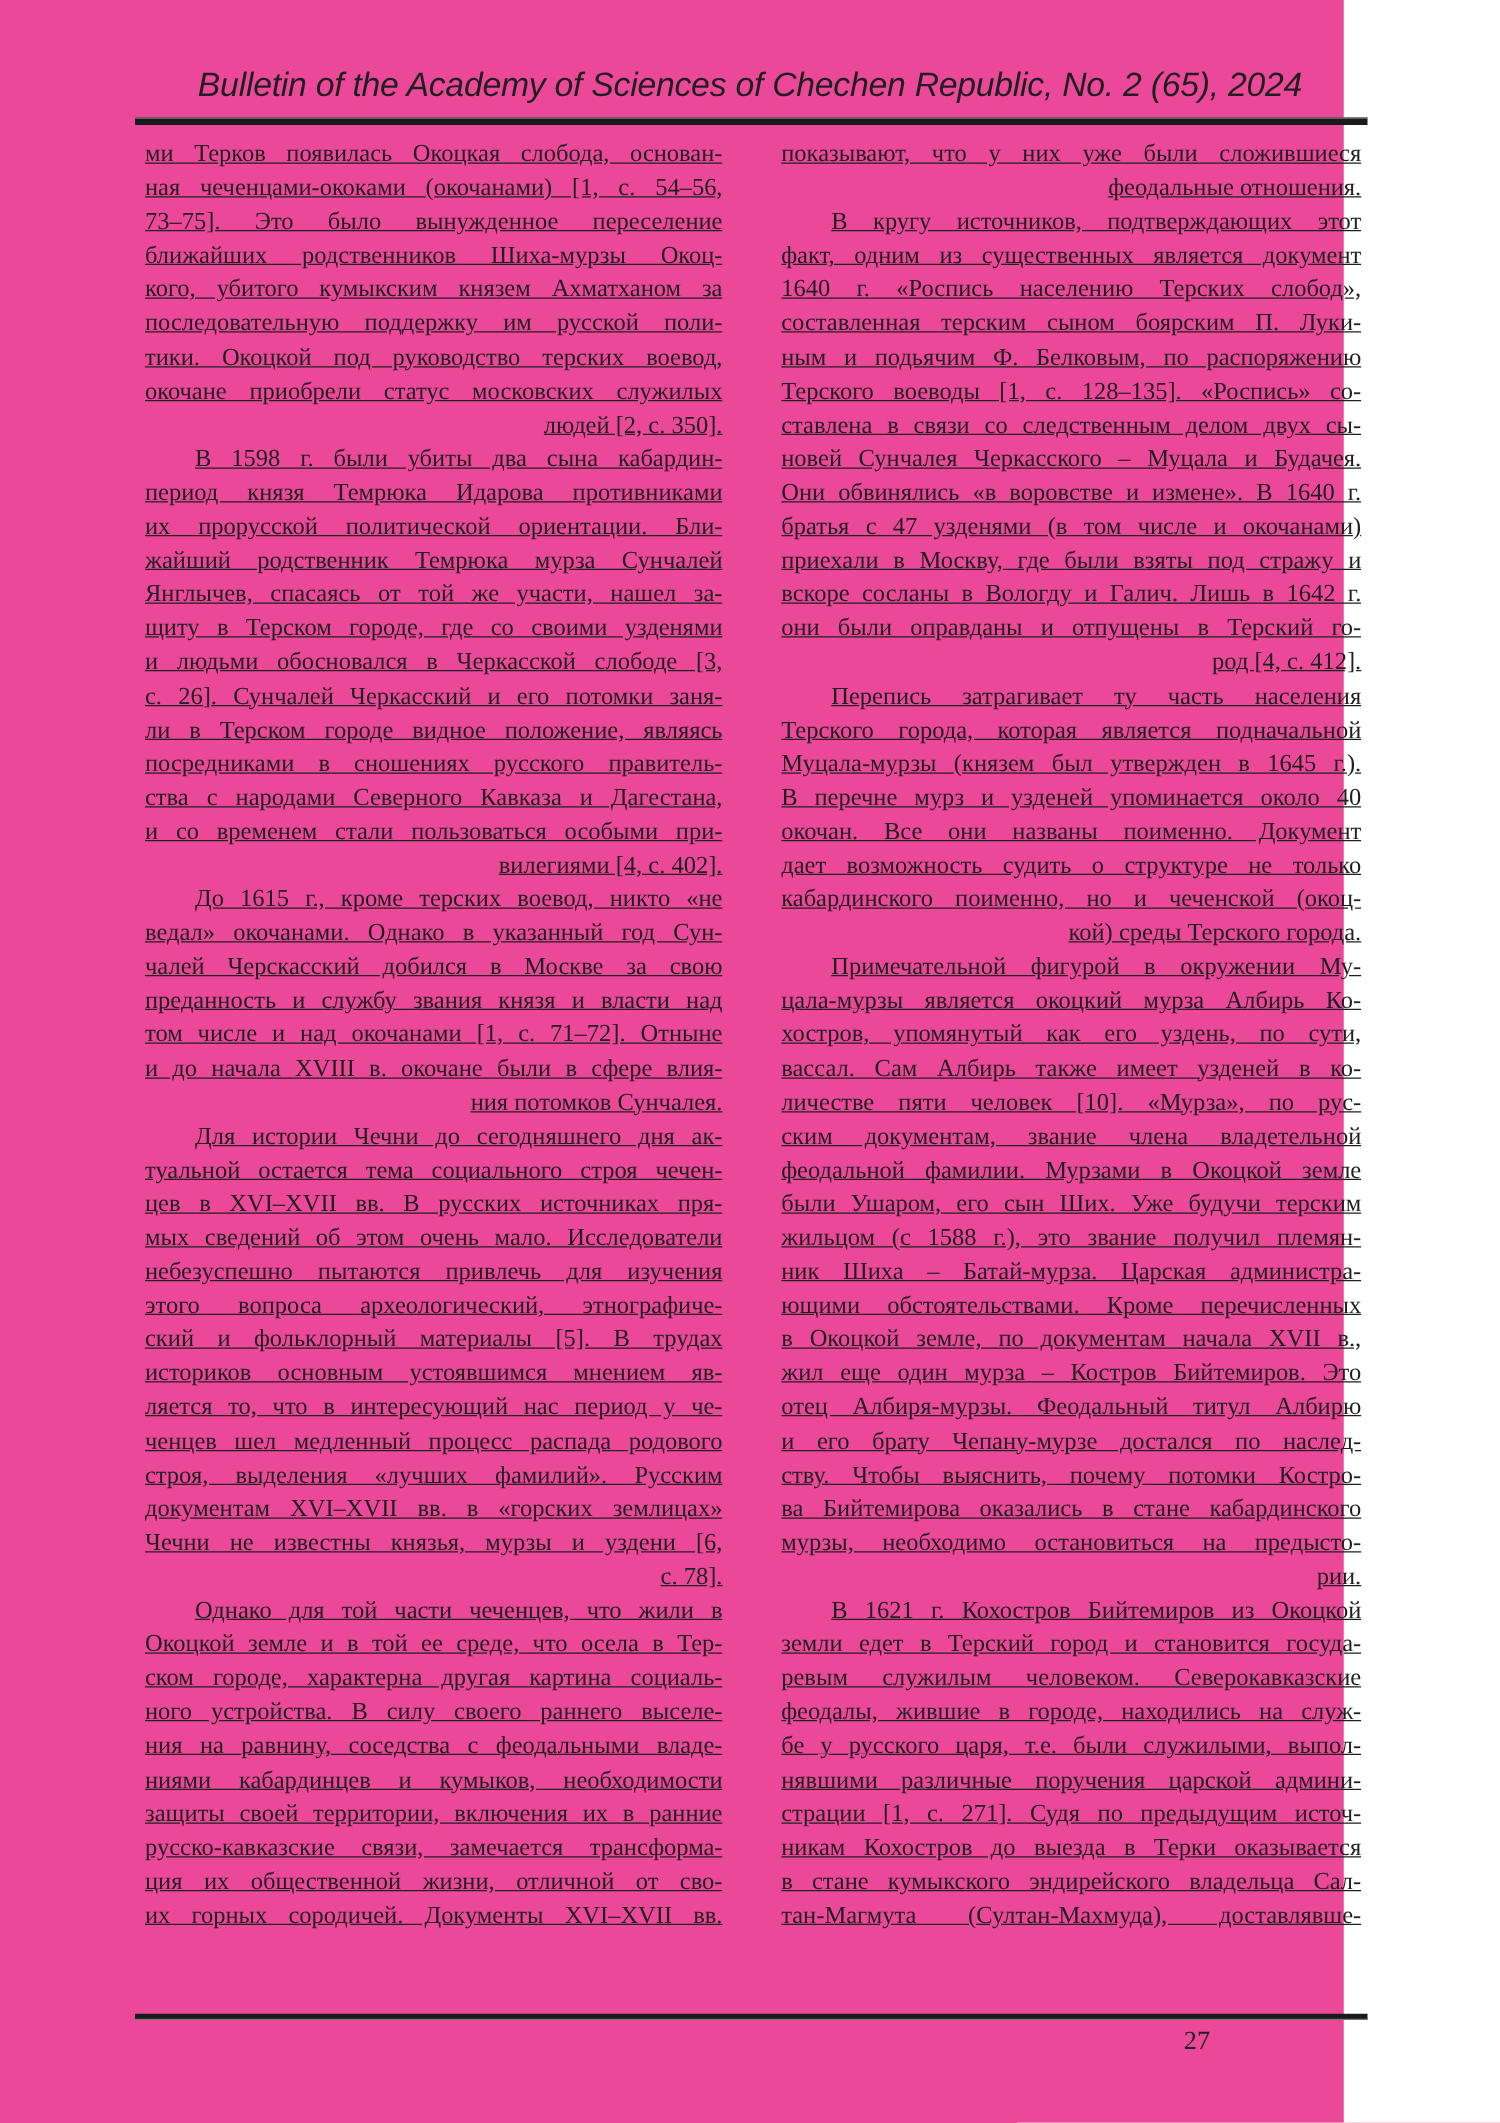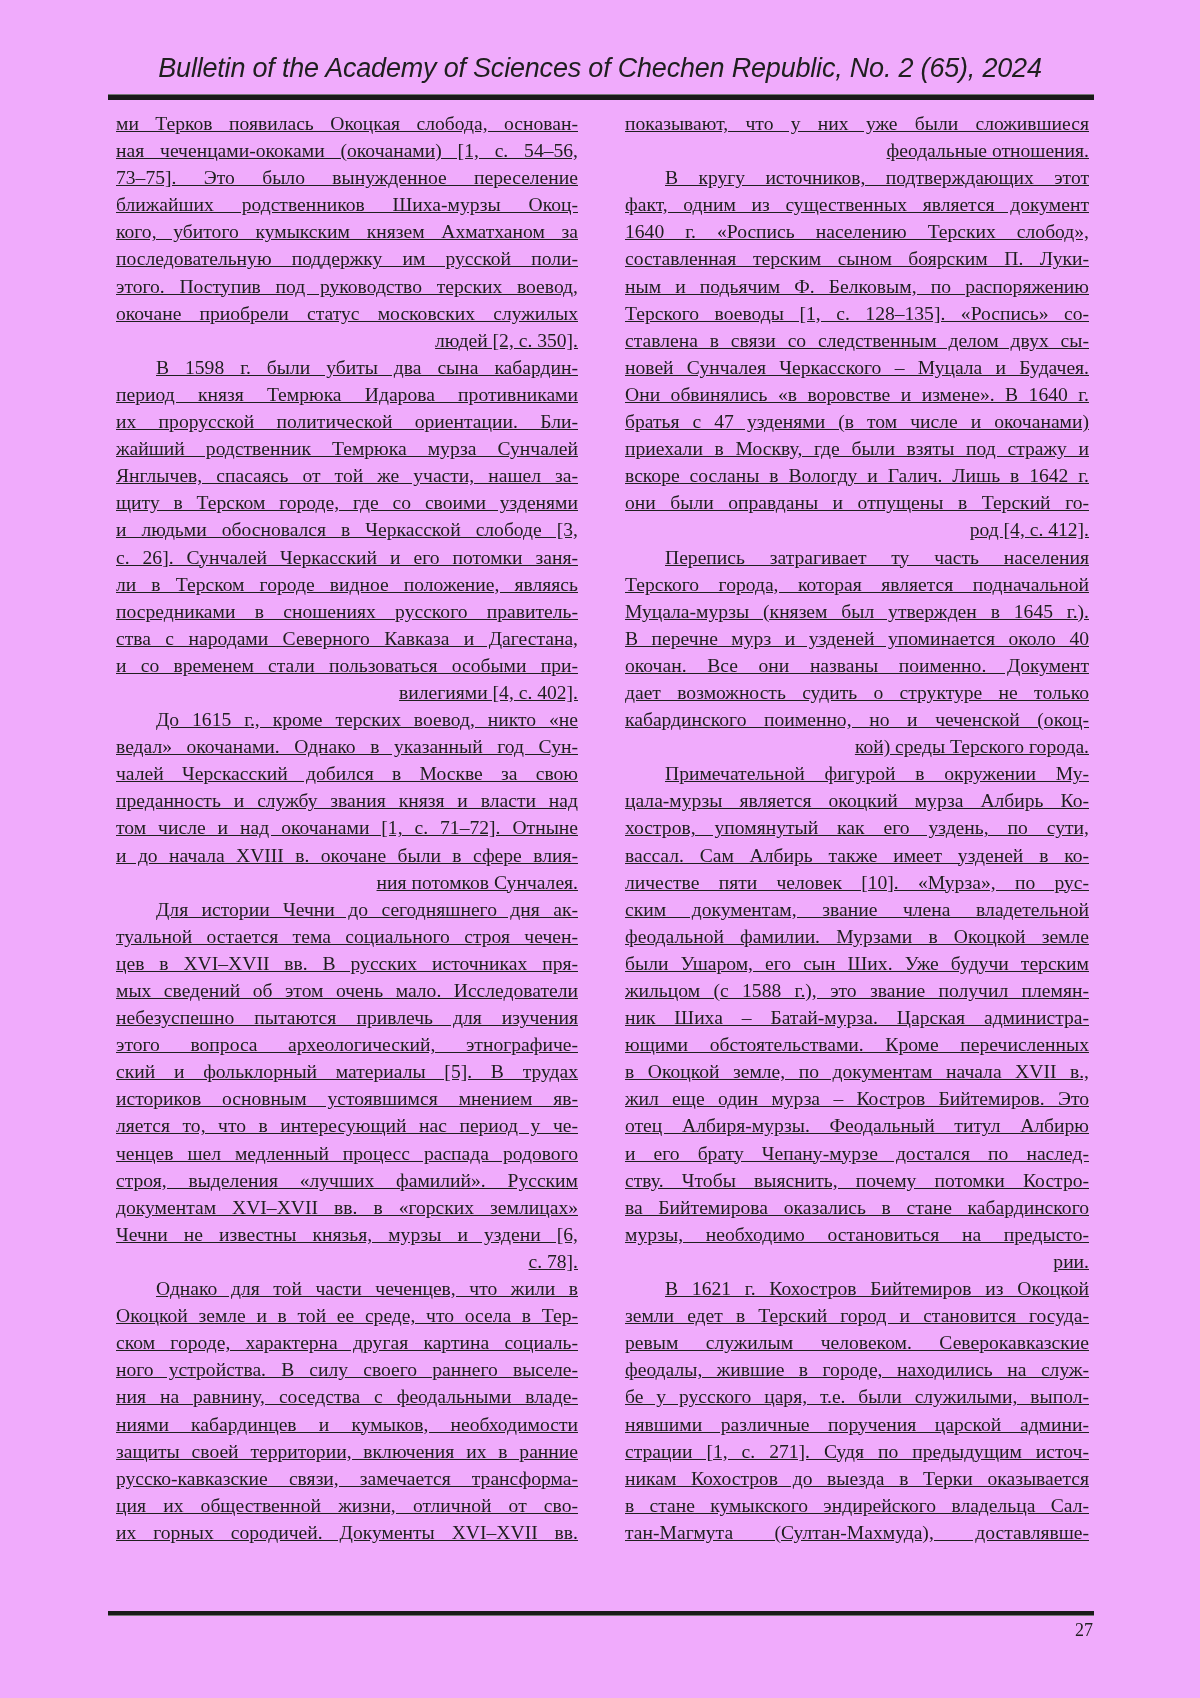--- a/index.html
+++ b/index.html
@@ -1,51 +1,51 @@
 <!DOCTYPE html>
 <html><head>
 <meta charset="utf-8">
 <style>
   html, body { margin: 0; padding: 0; background: #ffffff; }
   body { width: 1200px; height: 1698px; position: relative; overflow: hidden; color: #1f1f1f; }
-  .page { position: absolute; left: 0; top: 0; width: 1200px; height: 1698px; background: #f0abfc; }
+  .page { position: absolute; left: 0; top: 0; width: 1075px; height: 1698px; background: #ec4899; }
   .header-title {
     position: absolute; left: 118px; top: 50px; width: 964px; text-align: center;
     font-family: "Liberation Sans", sans-serif; font-style: italic; font-size: 27px;
     letter-spacing: -0.2px; color: #1f1f1f; white-space: nowrap; line-height: 36px;
   }
   .rule-top { position: absolute; left: 108px; top: 94px; width: 986px; height: 5px; background: #1a1a1a; border-top: 1px solid #777; }
   .rule-bottom { position: absolute; left: 108px; top: 1611px; width: 986px; height: 4px; background: #1a1a1a; border-bottom: 1px solid #777; }
   .column { position: absolute; top: 110px; font-family: "Liberation Serif", serif; font-size: 19.6px; line-height: 27.1px; color: #1f1f1f; text-decoration: underline; }
   .col-left { left: 116px; width: 462px; }
   .col-right { left: 625px; width: 464px; }
   .line { display: block; height: 27.1px; white-space: nowrap; overflow: visible; }
   .line.j { text-align: justify; text-align-last: justify; white-space: normal; overflow: hidden; }
   .line.last { text-align: right; }
   .line.ind { text-indent: 40px; }
   .page-number {
     position: absolute; right: 107px; top: 1620px; font-family: "Liberation Serif", serif;
-    font-size: 18px; color: #1f1f1f;
+    font-size: 21px; color: #1f1f1f;
   }
 </style>
 </head>
 <body>
 
 <div class="page">
   <div class="header-title">Bulletin of the Academy of Sciences of Chechen Republic, No. 2 (65), 2024</div>
   <div class="rule-top"></div>
 
   <div class="column col-left" id="col-left">
       <span class="line j">ми Терков появилась Окоцкая слобода, основан-</span>
       <span class="line j">ная чеченцами-ококами (окочанами) [1, с. 54–56,</span>
       <span class="line j">73–75]. Это было вынужденное переселение</span>
       <span class="line j">ближайших родственников Шиха-мурзы Окоц-</span>
       <span class="line j">кого, убитого кумыкским князем Ахматханом за</span>
       <span class="line j">последовательную поддержку им русской поли-</span>
-      <span class="line j">этого. Поступив под руководство терских воевод,</span>
+      <span class="line j">тики. Окоцкой под руководство терских воевод,</span>
       <span class="line j">окочане приобрели статус московских служилых</span>
       <span class="line last">людей [2, с. 350].</span>
       <span class="line j ind">В 1598 г. были убиты два сына кабардин-</span>
       <span class="line j">период князя Темрюка Идарова противниками</span>
       <span class="line j">их прорусской политической ориентации. Бли-</span>
       <span class="line j">жайший родственник Темрюка мурза Сунчалей</span>
       <span class="line j">Янглычев, спасаясь от той же участи, нашел за-</span>
       <span class="line j">щиту в Терском городе, где со своими узденями</span>
       <span class="line j">и людьми обосновался в Черкасской слободе [3,</span>
       <span class="line j">с. 26]. Сунчалей Черкасский и его потомки заня-</span>

